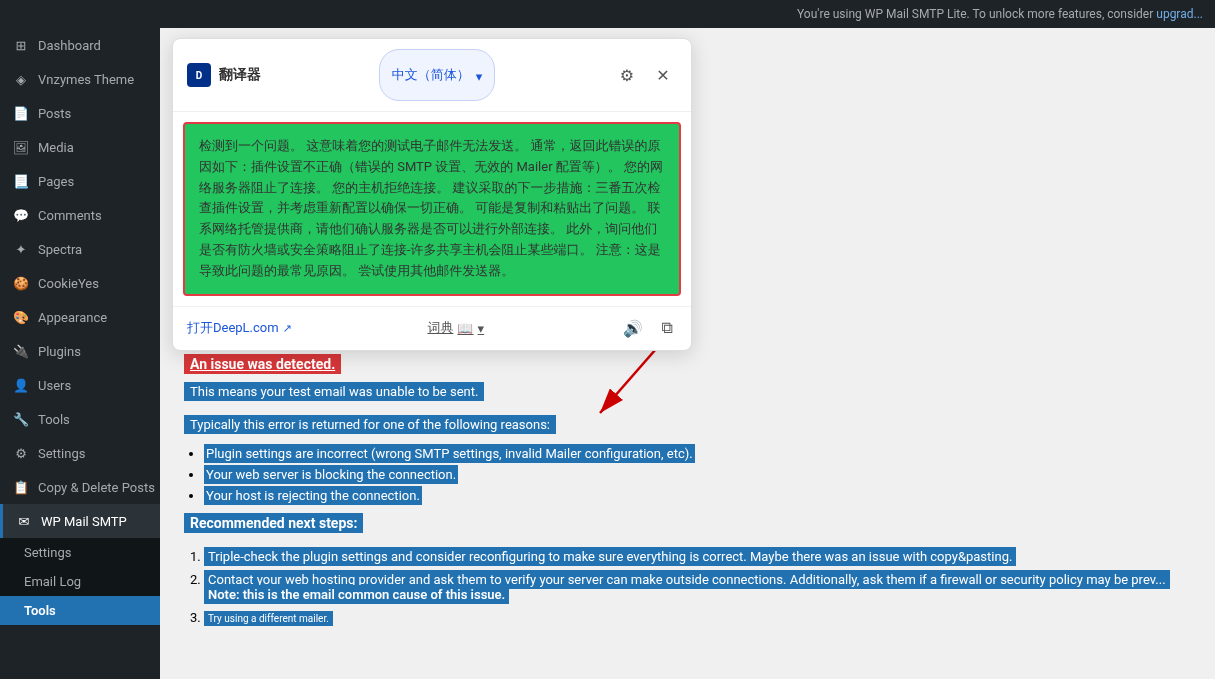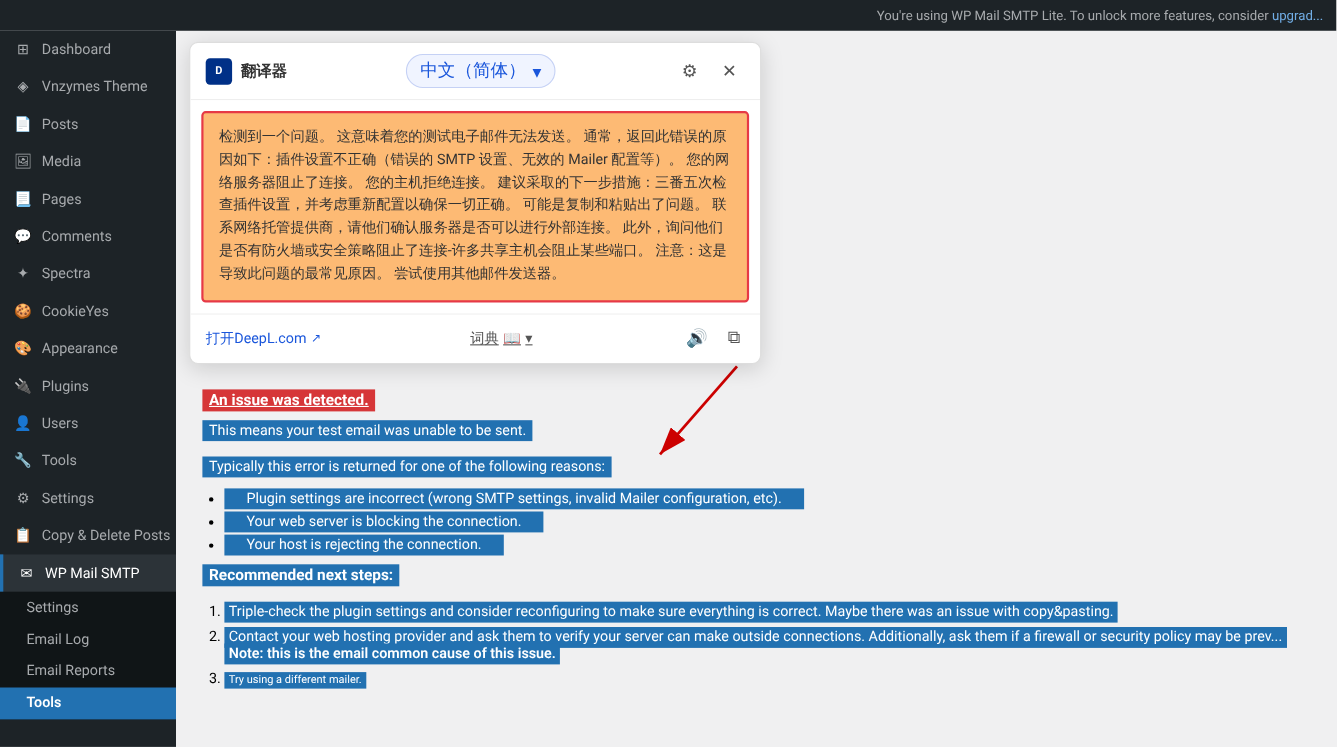--- a/index.html
+++ b/index.html
@@ -114,22 +114,22 @@
       font-weight: bold;
     }
 
     .translator-lang {
       display: flex;
       align-items: flex-end;
       gap: 6px;
       background: #f0f4ff;
       border: 1px solid #c5d1f5;
       border-radius: 20px;
-      padding: 4px 12px;
-      font-size: 16px;
+      padding: 16px 12px;
+      font-size: 13px;
       color: #1a56db;
       cursor: pointer;
     }
 
     .translator-controls {
       display: flex;
       gap: 8px;
     }
 
     .translator-ctrl-btn {
@@ -142,21 +142,21 @@
       color: #555;
       font-size: 16px;
       border-radius: 4px;
     }
 
     .translator-body {
       padding: 12px 14px;
       border: 2px solid #e63946;
       margin: 10px;
       border-radius: 4px;
-      background: #fdba74;
+      background: #22c55e;
       font-size: 13px;
       line-height: 1.6;
       color: #333;
     }
 
     .translator-footer {
       display: flex;
       align-items: center;
       justify-content: space-between;
       padding: 8px 14px;
@@ -237,21 +237,21 @@
     .bullet-list {
       margin: 6px 0 10px 20px;
       list-style: disc;
     }
     .bullet-list li {
       margin-bottom: 6px;
     }
     .bullet-item-highlight {
       background: #2271b1;
       color: #fff;
-      padding: 2px 20px;
+      padding: 2px 2px;
       font-size: 13px;
     }
 
     .recommended {
       font-weight: 700;
       font-size: 14px;
       background: #2271b1;
       color: #fff;
       padding: 2px 6px;
       display: inline-block;
@@ -356,23 +356,20 @@
     <div class="sidebar-item" style="background:#2c3338; color:#fff; border-left: 3px solid #2271b1;">
       <span class="icon">✉</span>
       <span>WP Mail SMTP</span>
     </div>
     <div class="sidebar-sub">
       <div class="sidebar-item">
         <span>Settings</span>
       </div>
       <div class="sidebar-item">
         <span>Email Log</span>
-      </div>
-      <div class="sidebar-item">
-        <span>Email Reports</span>
       </div>
       <div class="sidebar-item active">
         <span>Tools</span>
       </div>
     </div>
   </nav>
 
   <div class="content">
 
     <div class="translator-popup">

